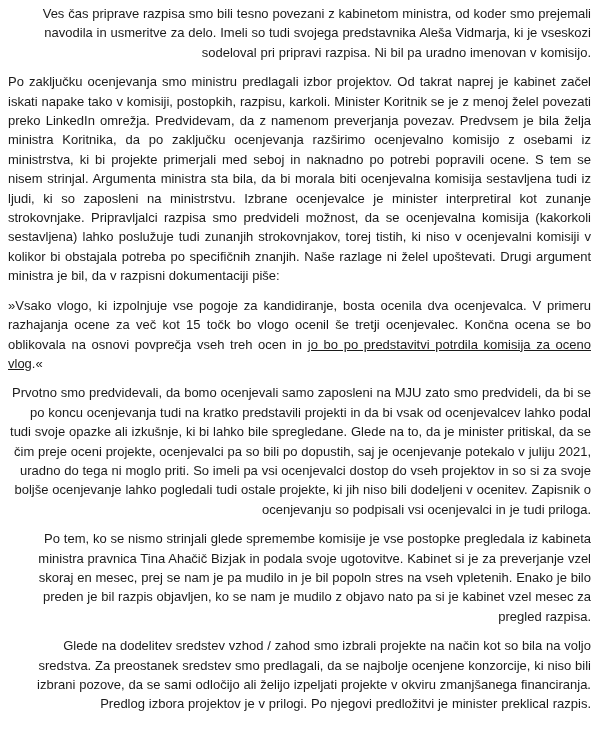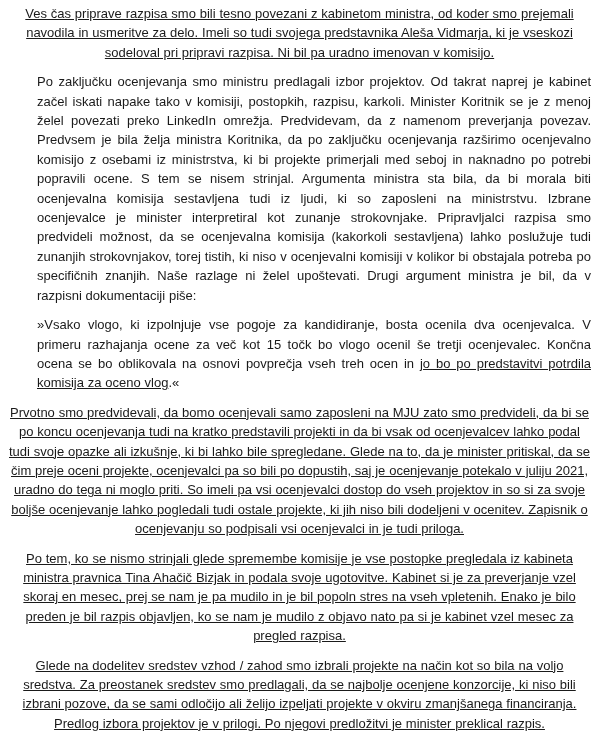--- a/index.html
+++ b/index.html
@@ -20,22 +20,22 @@
       padding: 4px 9px 0 8px;
       box-sizing: border-box;
       width: 600px;
       height: 740px;
       background: #ffffff;
     }
     .para {
       margin: 0 0 10px 0;
       word-spacing: 0.2px;
     }
-    .align-left { text-align: center; text-decoration: underline; }
-    .align-justify { text-align: justify; margin-left: 29px; }
+    .align-left { text-align: right; }
+    .align-justify { text-align: justify; }
     .underline { text-decoration: underline; }
   </style>
 </head>
 <body>
 
 <div class="page">
   <p class="para align-left">Ves čas priprave razpisa smo bili tesno povezani z kabinetom ministra, od koder smo prejemali navodila in usmeritve za delo. Imeli so tudi svojega predstavnika Aleša Vidmarja, ki je vseskozi sodeloval pri pripravi razpisa. Ni bil pa uradno imenovan v komisijo.</p>
 
   <p class="para align-justify">Po zaključku ocenjevanja smo ministru predlagali izbor projektov. Od takrat naprej je kabinet začel iskati napake tako v komisiji, postopkih, razpisu, karkoli. Minister Koritnik se je z menoj želel povezati preko LinkedIn omrežja. Predvidevam, da z namenom preverjanja povezav. Predvsem je bila želja ministra Koritnika, da po zaključku ocenjevanja razširimo ocenjevalno komisijo z osebami iz ministrstva, ki bi projekte primerjali med seboj in naknadno po potrebi popravili ocene. S tem se nisem strinjal. Argumenta ministra sta bila, da bi morala biti ocenjevalna komisija sestavljena tudi iz ljudi, ki so zaposleni na ministrstvu. Izbrane ocenjevalce je minister interpretiral kot zunanje strokovnjake. Pripravljalci razpisa smo predvideli možnost, da se ocenjevalna komisija (kakorkoli sestavljena) lahko poslužuje tudi zunanjih strokovnjakov, torej tistih, ki niso v ocenjevalni komisiji v kolikor bi obstajala potreba po specifičnih znanjih. Naše razlage ni želel upoštevati. Drugi argument ministra je bil, da v razpisni dokumentaciji piše:</p>
 

